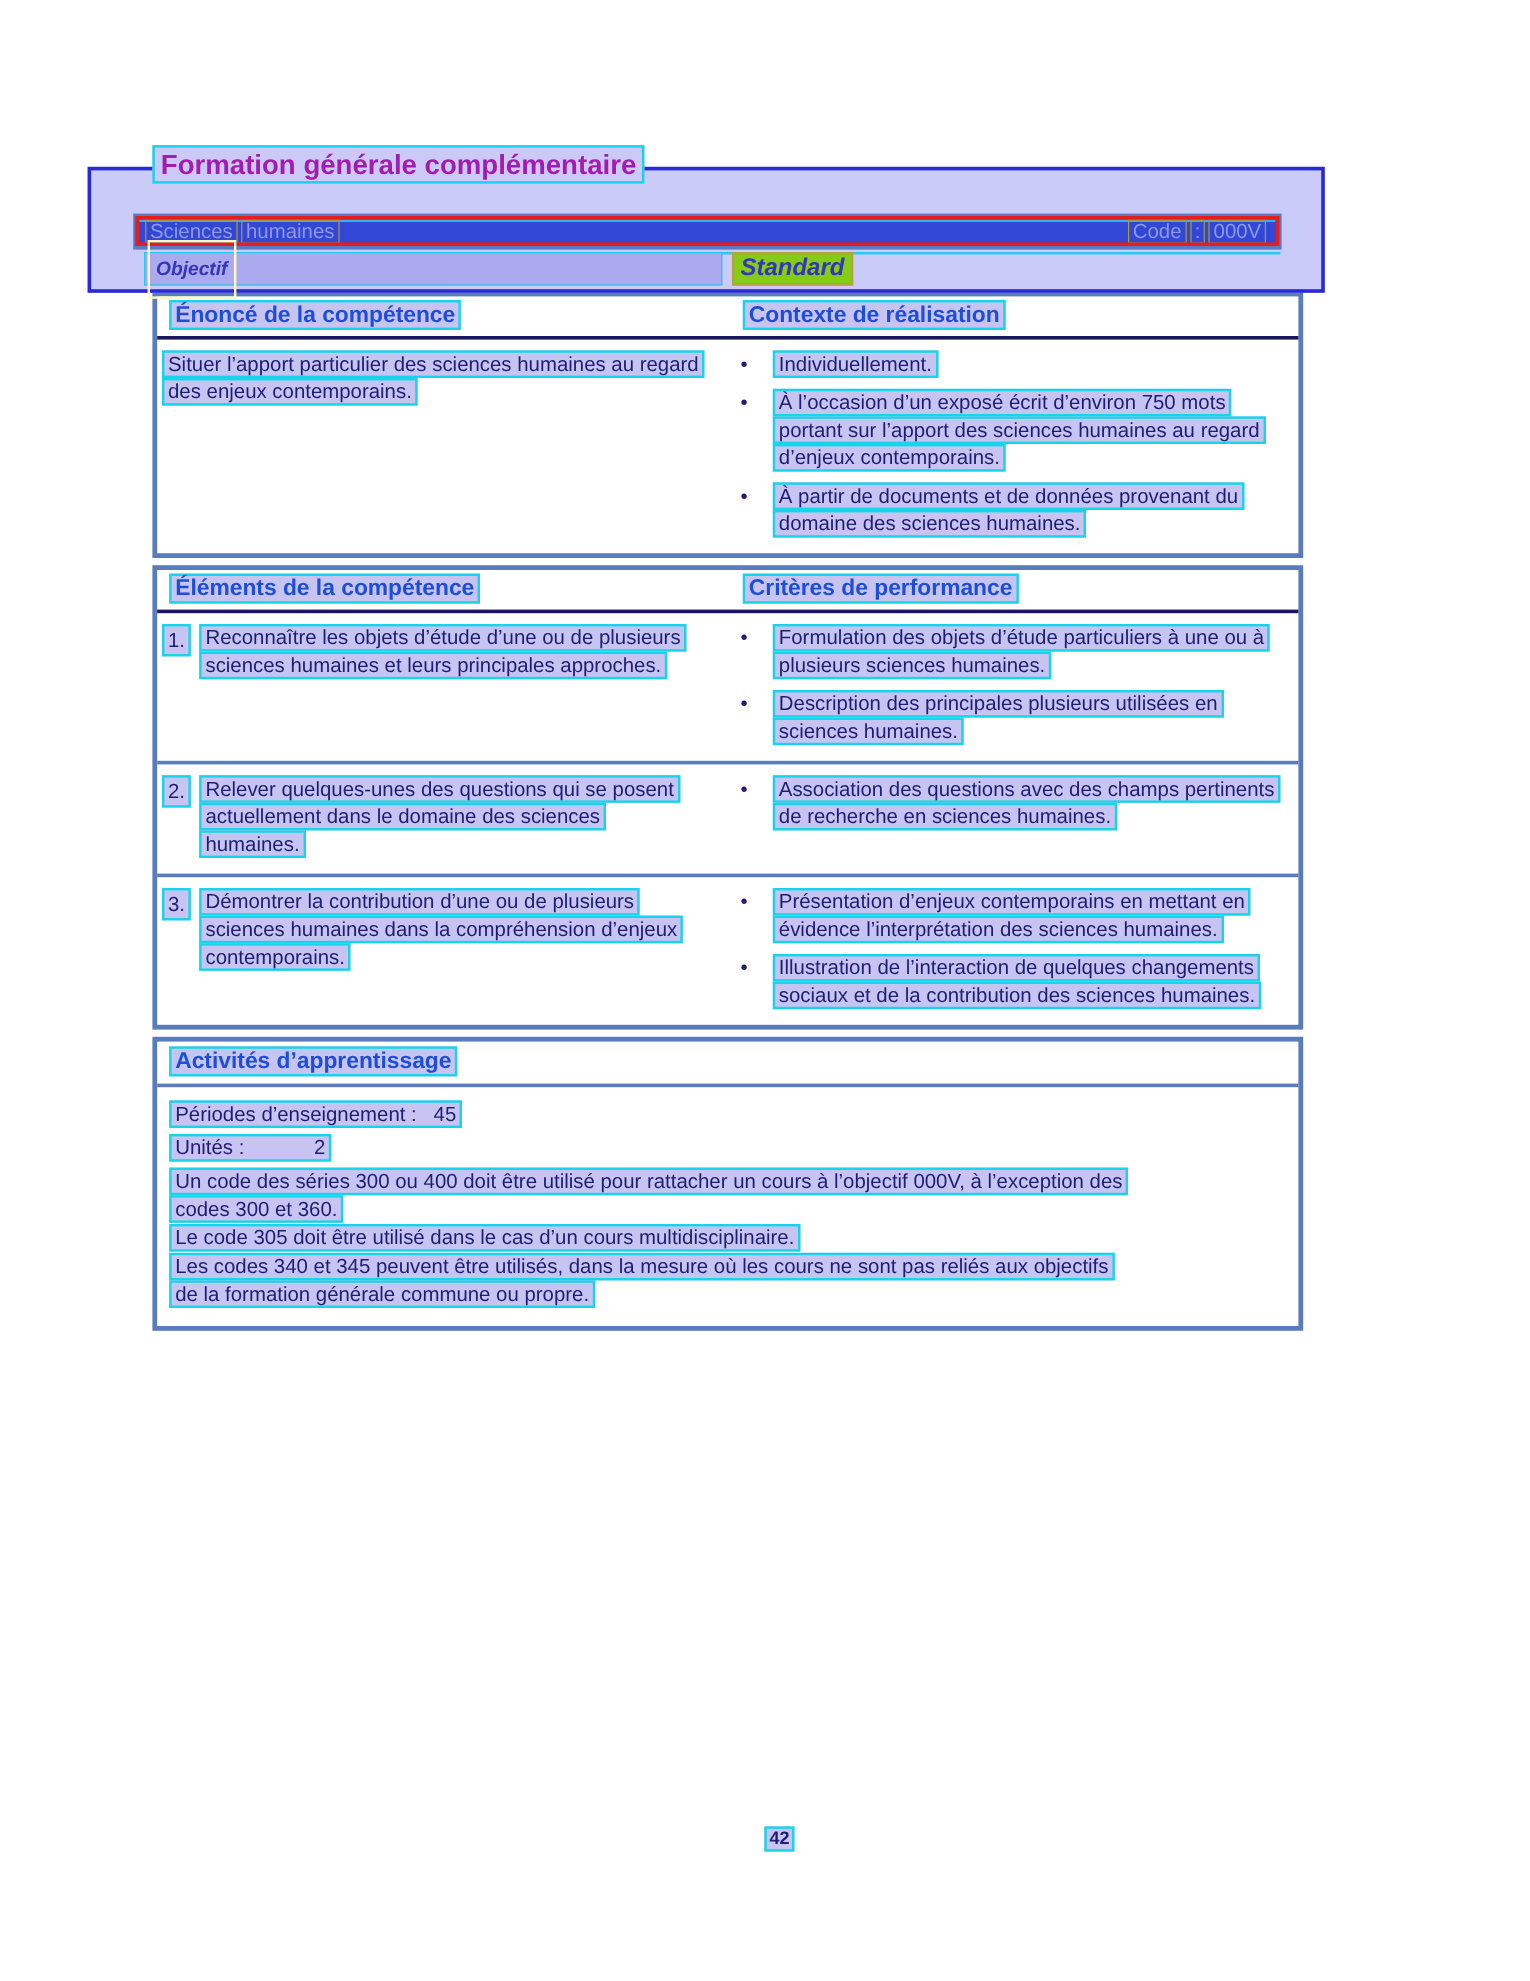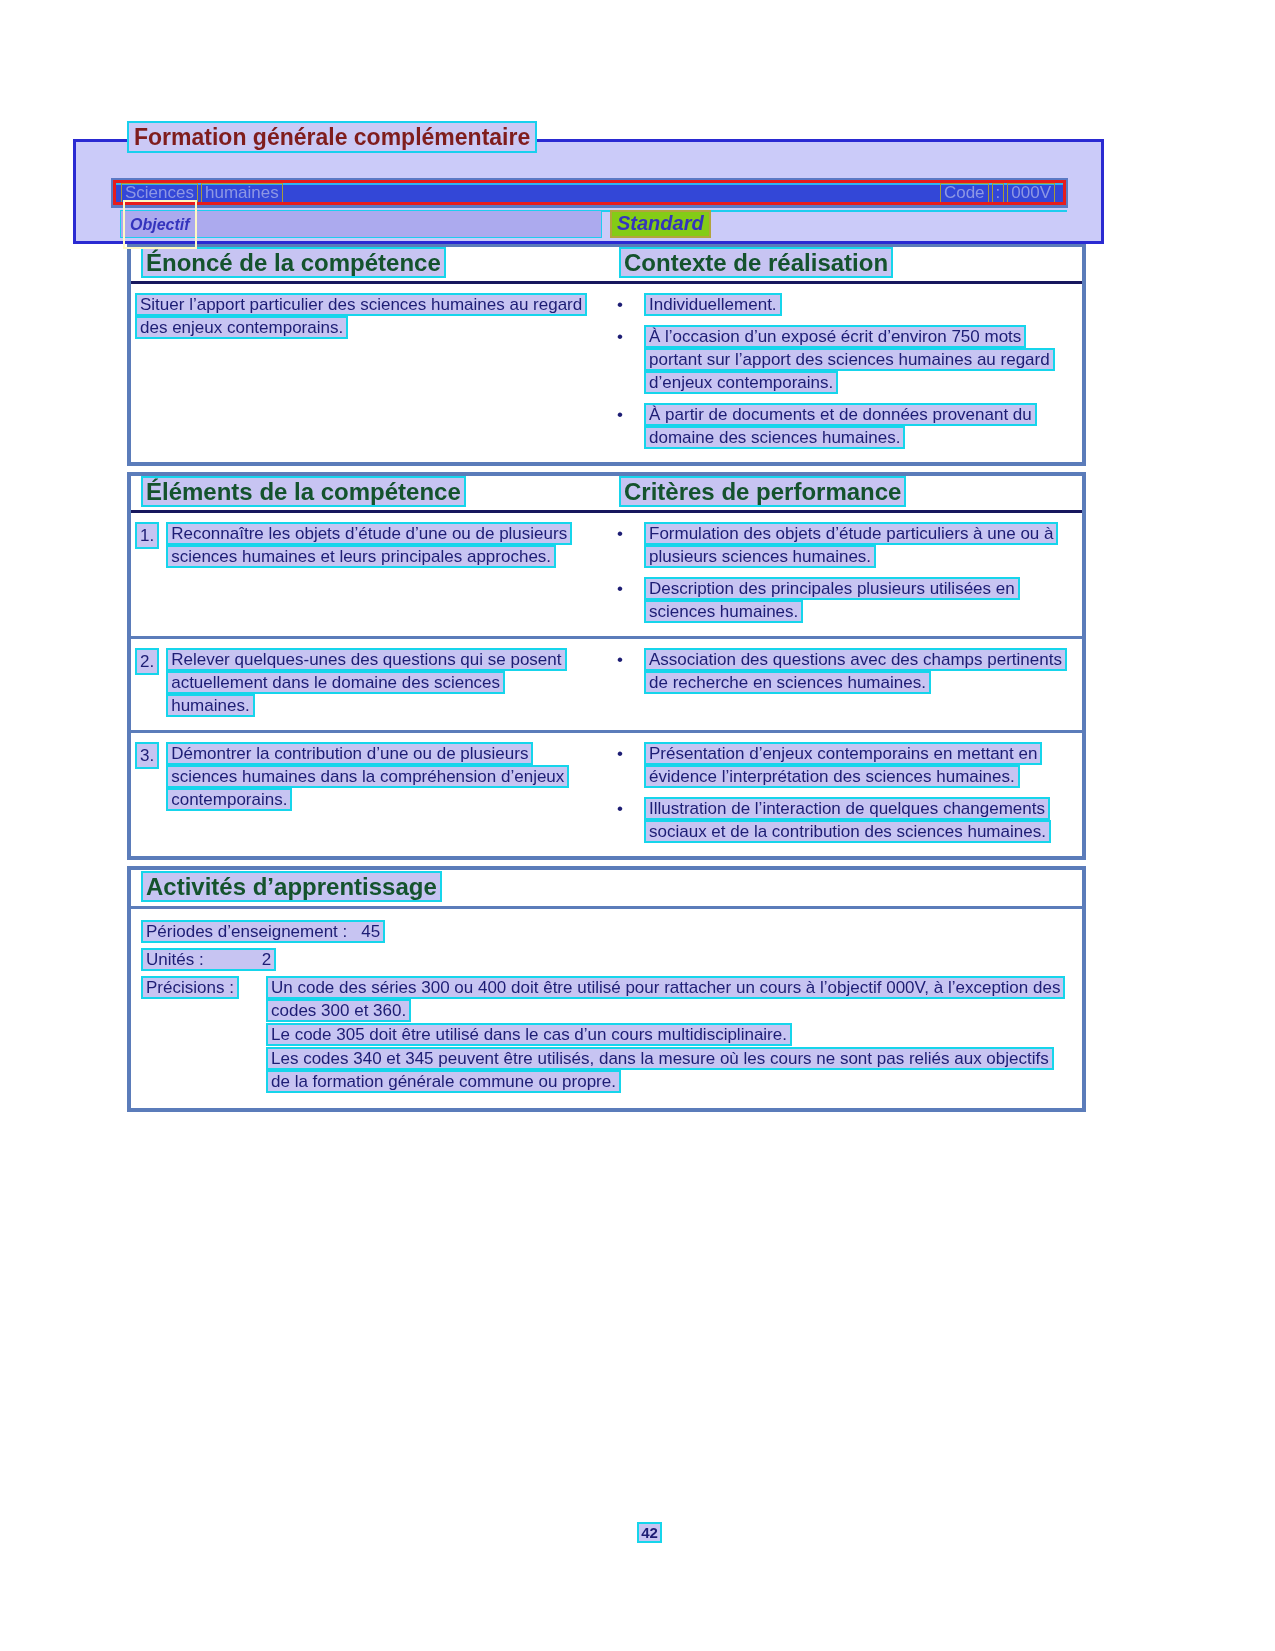--- a/index.html
+++ b/index.html
@@ -3,26 +3,26 @@
 <meta charset="utf-8">
 <style>
   html,body{margin:0;padding:0;background:#ffffff;}
   body{font-family:"Liberation Sans", sans-serif;}
   .page{position:relative;width:1275px;height:1651px;background:#ffffff;overflow:hidden;}
 
   
   .hl{background:#c7c4f2;border:2px solid #16d5eb;padding:0 3px;
       -webkit-box-decoration-break:clone;box-decoration-break:clone;
       font-size:17px;line-height:23px;color:#1d1d74;}
-  .hd{font-weight:bold;font-size:24px;color:#14532d;}
+  .hd{font-weight:bold;font-size:19px;color:#1d4ed8;}
 
   
   .title-wrap{position:absolute;left:127px;top:124px;z-index:3;}
   .title-hl{background:#cbc9f6;border:2px solid #19d0ee;padding:1px 5px;
-            font-weight:bold;font-size:23px;color:#7f1d1d;}
+            font-weight:bold;font-size:23px;color:#a21caf;}
 
   
   .top-box{position:absolute;left:73px;top:139px;width:1025px;height:99px;
            background:#cbcbf9;border:3px solid #2a2ad2;z-index:1;}
   .banner-frame{position:absolute;left:35px;top:36px;width:957px;height:30px;background:#5b79c4;}
   .banner-red{position:absolute;left:2px;right:2px;top:2px;bottom:3px;border:3px solid #e71c1c;
               background:#3347d7;display:flex;align-items:center;padding:0 5px;overflow:hidden;}
   .banner-cyan-line{position:absolute;left:0;right:0;top:0;height:2px;background:#2fb4f1;}
   .tok{font-size:17px;color:#8d97e4;border:1px solid #a89b3a;padding:0 3px;margin-right:3px;
        line-height:18px;white-space:nowrap;position:relative;z-index:2;}
@@ -205,23 +205,20 @@
           <span class="hl">
             <span>Périodes d’enseignement :</span><span class="sp14"></span><span>45</span>
           </span>
         </div>
         <div class="kv">
           <span class="hl">
             <span>Unités :</span><span class="sp58"></span><span>2</span>
           </span>
         </div>
         <div class="prec">
-          <div class="prec-label">
-            <span class="hl">Précisions :</span>
-          </div>
           <div class="prec-texts">
             <p><span class="hl">Un code des séries 300 ou 400 doit être utilisé pour rattacher un cours à l’objectif 000V, à l’exception des codes 300 et 360.</span></p>
             <p><span class="hl">Le code 305 doit être utilisé dans le cas d’un cours multidisciplinaire.</span></p>
             <p><span class="hl">Les codes 340 et 345 peuvent être utilisés, dans la mesure où les cours ne sont pas reliés aux objectifs de la formation générale commune ou propre.</span></p>
           </div>
         </div>
       </div>
     </section>
 
   </div>

